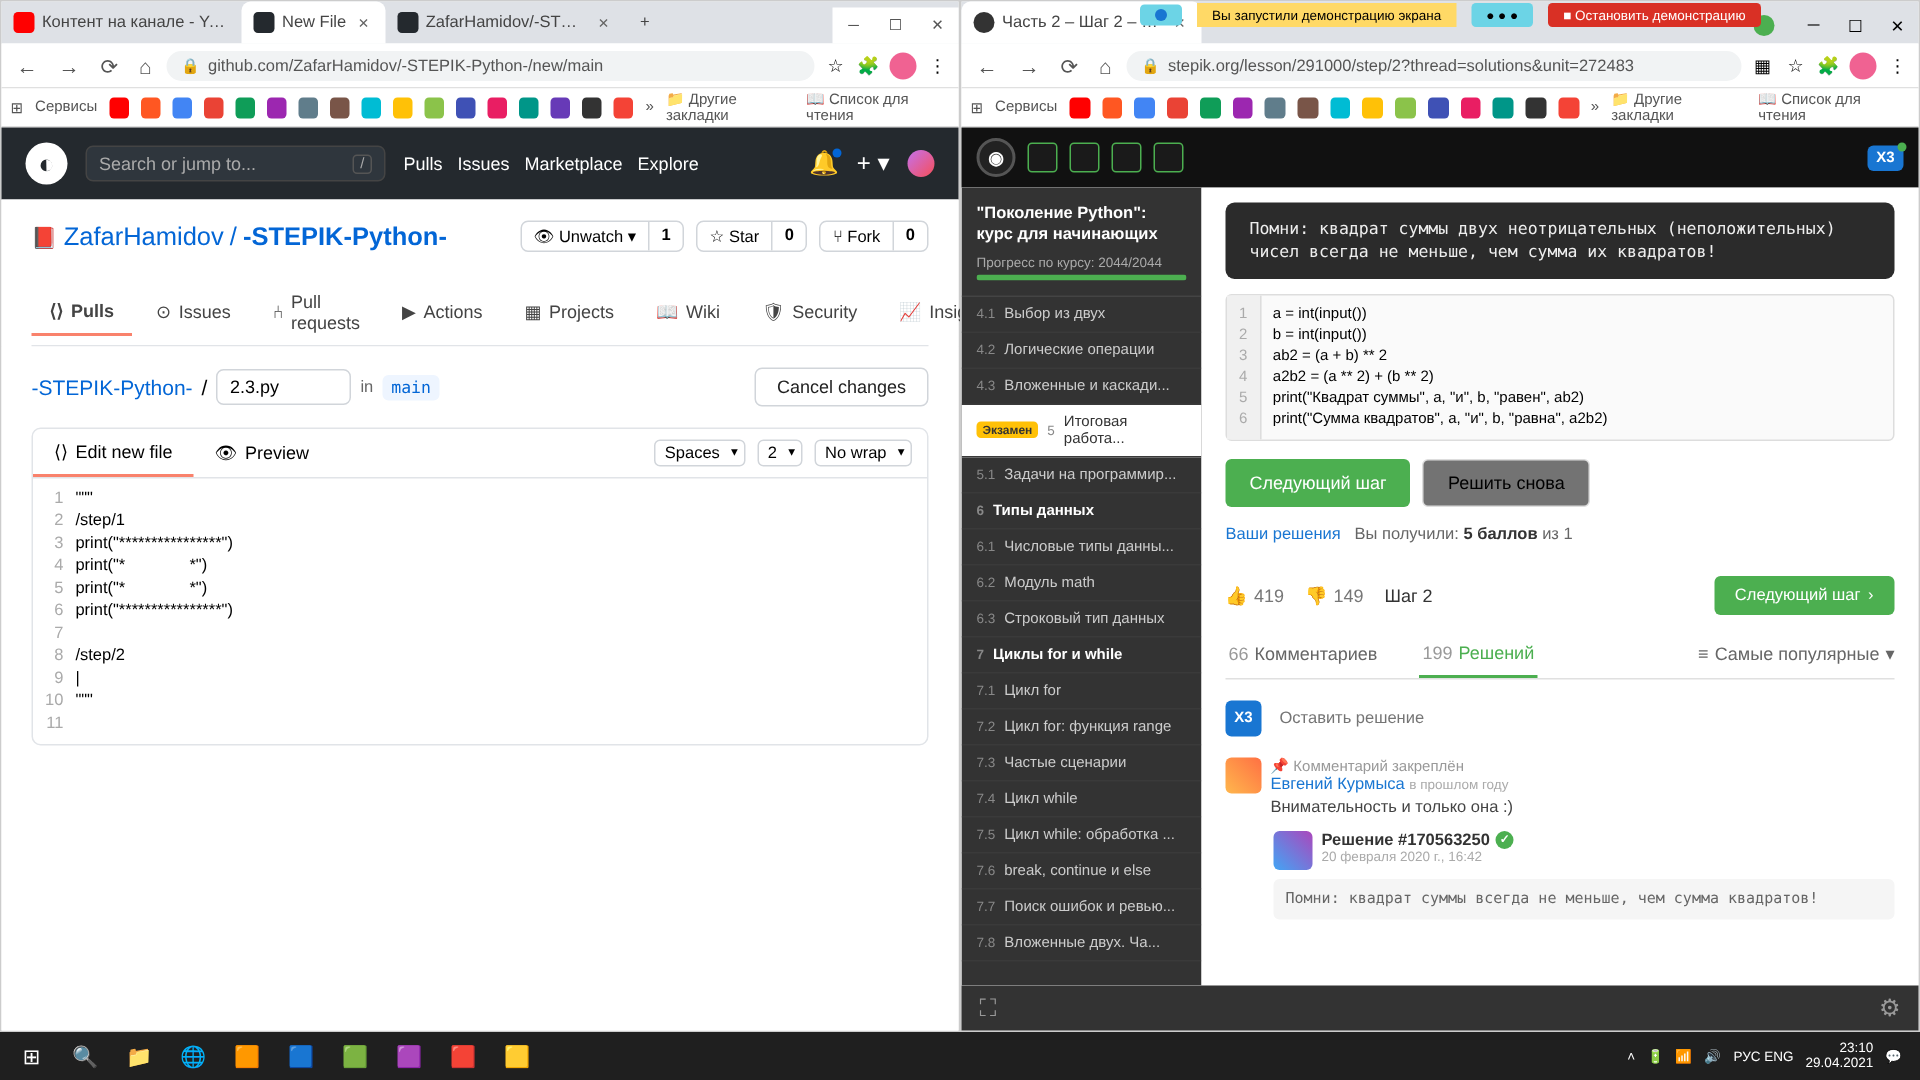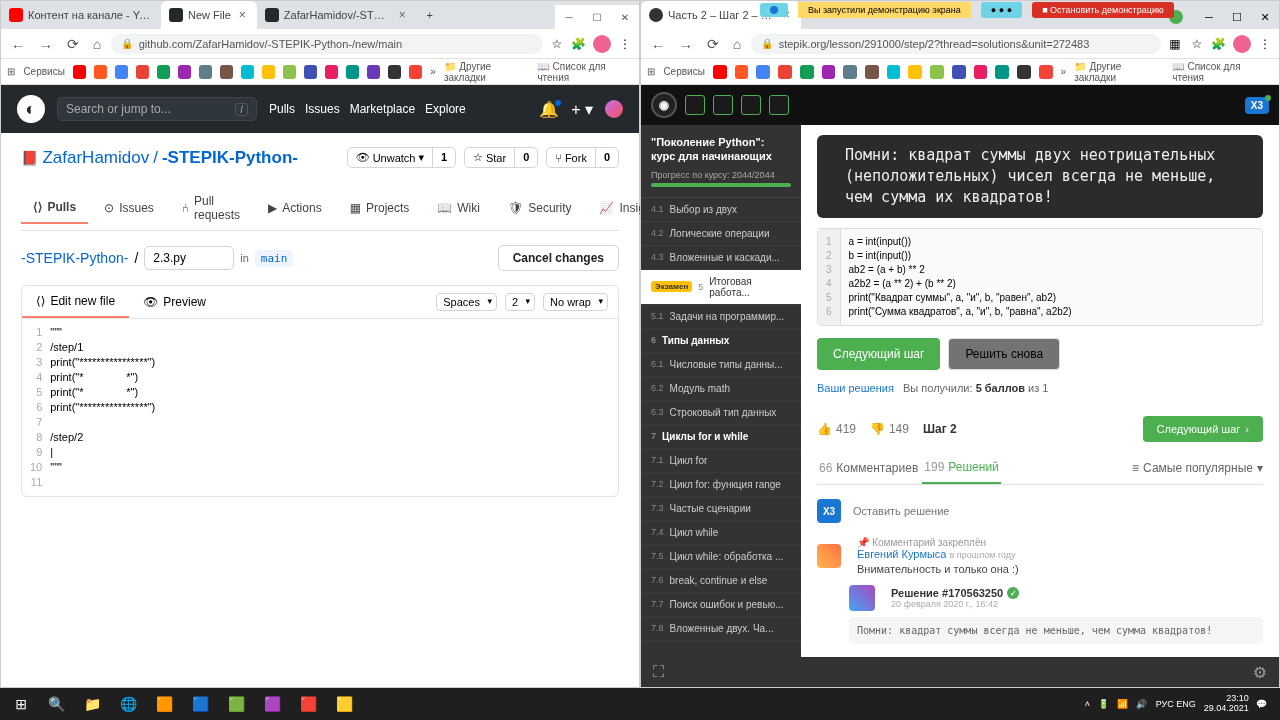--- a/index.html
+++ b/index.html
@@ -49,21 +49,21 @@
 .gh-tabs{display:flex;gap:4px;margin-top:18px;border-bottom:1px solid #e1e4e8;font-size:12px;align-items:center}
 .gh-tabs .t{padding:8px 12px;display:flex;align-items:center;gap:5px;color:#444}
 .gh-tabs .t.active{border-bottom:2px solid #f9826c;font-weight:600}
 .gh-tabs .dots{margin-left:auto;padding:4px 10px}
 .gh-main{padding:14px 20px;background:#fff;flex:1;overflow:auto}
 .gh-path{display:flex;align-items:center;gap:6px;font-size:14px}
 .gh-path .link{color:#0366d6}
 .gh-path .file{border:1px solid #d1d5da;border-radius:5px;padding:4px 8px;font-size:12px;min-width:90px}
 .gh-path .in{font-size:11px;color:#666}
 .gh-path .branch{color:#0366d6;background:#eef5ff;padding:2px 6px;border-radius:4px;font-family:monospace;font-size:11px}
-.gh-path .cancel{margin-left:auto;border:1px solid #d1d5da;border-radius:5px;padding:5px 14px;font-size:12px;font-weight:700;color:#222}
+.gh-path .cancel{margin-left:auto;border:1px solid #d1d5da;border-radius:5px;padding:5px 14px;font-size:12px;font-weight:400;color:#222}
 .gh-editor{border:1px solid #e1e4e8;border-radius:6px;margin-top:14px}
 .gh-et{display:flex;border-bottom:1px solid #e1e4e8;font-size:12px;align-items:center}
 .gh-et .t{padding:8px 14px;display:flex;gap:5px;align-items:center}
 .gh-et .t.active{border-bottom:2px solid #f9826c}
 .gh-et .opts{margin-left:auto;display:flex;gap:8px;padding-right:10px;align-items:center}
 .gh-et .sel{border:1px solid #d1d5da;border-radius:4px;padding:2px 16px 2px 6px;font-size:11px;position:relative}
 .gh-et .sel::after{content:'▾';position:absolute;right:4px;top:2px;font-size:9px}
 .gh-code{font-family:Consolas,monospace;font-size:11px;display:flex}
 .gh-code .lns{padding:6px 8px;color:#aaa;text-align:right;user-select:none}
 .gh-code .lns div{line-height:15px}
@@ -80,46 +80,46 @@
 .stepik-side .course .title{font-size:11px;font-weight:bold;color:#fff;line-height:1.3}
 .stepik-side .course .prog{margin-top:6px;color:#aaa;font-size:9px}
 .stepik-side .course .pbar{height:4px;background:#555;border-radius:2px;margin-top:3px;overflow:hidden}
 .stepik-side .course .pbar div{height:100%;background:#4caf50;width:100%}
 .stepik-side .item{padding:6px 10px;display:flex;gap:6px;align-items:center;border-bottom:1px solid #3a3a3a}
 .stepik-side .item.active{background:#fff;color:#333}
 .stepik-side .item .num{color:#888;font-size:9px}
 .stepik-side .item .exam{background:#ffc107;color:#333;font-size:8px;padding:1px 4px;border-radius:3px;font-weight:bold}
 .stepik-side .item.section{font-weight:bold;color:#fff}
 .stepik-content{flex:1;overflow-y:auto;background:#fff;padding:0 16px 16px}
-.stepik-hint{background:#2b2b2b;color:#eee;border-radius:6px;padding:10px 28px;font-size:15px;font-family:Consolas,monospace;margin:10px 0;line-height:1.4}
+.stepik-hint{background:#2b2b2b;color:#eee;border-radius:6px;padding:10px 16px;font-size:11px;font-family:Consolas,monospace;margin:10px 0;line-height:1.4}
 .stepik-codebox{border:1px solid #ddd;border-radius:4px;background:#fafafa;font-family:Consolas,monospace;font-size:10px;display:flex}
 .stepik-codebox .ln{padding:6px 8px;background:#f0f0f0;color:#aaa;border-right:1px solid #ddd;text-align:right}
 .stepik-codebox .ln div{line-height:14px}
 .stepik-codebox .cd{padding:6px 8px;flex:1}
 .stepik-codebox .cd div{line-height:14px;white-space:pre}
 .stepik-btns{display:flex;gap:8px;margin:12px 0}
 .stepik-btns .green{background:#4caf50;color:#fff;padding:8px 16px;border-radius:4px;font-size:12px;border:none}
 .stepik-btns .white{background:#737373;border:1px solid #ddd;padding:8px 16px;border-radius:4px;font-size:12px}
 .stepik-status{font-size:11px;color:#666;margin-bottom:12px}
 .stepik-status .link{color:#1976d2}
 .stepik-status b{color:#333}
 .stepik-engage{display:flex;align-items:center;gap:14px;padding:10px 0;font-size:12px;color:#777}
 .stepik-engage .thumb{display:flex;align-items:center;gap:4px}
-.stepik-engage .step{color:#333;font-weight:700}
+.stepik-engage .step{color:#333;font-weight:400}
 .stepik-engage .next{margin-left:auto;background:#4caf50;color:#fff;padding:7px 14px;border-radius:4px;font-size:11px;border:none;display:flex;align-items:center;gap:5px}
-.stepik-ctabs{display:flex;gap:2px;border-bottom:1px solid #e0e0e0;font-size:12px;align-items:center}
+.stepik-ctabs{display:flex;gap:26px;border-bottom:1px solid #e0e0e0;font-size:12px;align-items:center}
 .stepik-ctabs .ct{padding:8px 2px;color:#666}
 .stepik-ctabs .ct .n{color:#999;margin-right:4px}
 .stepik-ctabs .ct.active{color:#4caf50;border-bottom:2px solid #4caf50}
 .stepik-ctabs .sort{margin-left:auto;display:flex;align-items:center;gap:4px;color:#666}
 .stepik-post{display:flex;gap:8px;margin:14px 0;align-items:center}
 .stepik-post .av{width:24px;height:24px;border-radius:4px;background:#1976d2;color:#fff;font-size:10px;display:flex;align-items:center;justify-content:center;font-weight:bold}
 .stepik-post input{flex:1;border:none;font-size:11px;color:#999;padding:4px}
 .stepik-comment{margin:10px 0;font-size:11px}
-.stepik-comment .hdr{display:flex;gap:16px;align-items:center}
+.stepik-comment .hdr{display:flex;gap:6px;align-items:flex-start}
 .stepik-comment .av{width:24px;height:24px;border-radius:4px;background:linear-gradient(45deg,#ffb74d,#ff7043);flex-shrink:0}
 .stepik-comment .pin{color:#999;font-size:10px}
 .stepik-comment .name{color:#1976d2}
 .stepik-comment .time{color:#aaa;font-size:9px}
 .stepik-comment .body{margin-top:3px;color:#444}
 .stepik-sol{margin-left:32px;margin-top:10px}
 .stepik-sol .av2{width:26px;height:26px;border-radius:4px;background:linear-gradient(45deg,#42a5f5,#ab47bc)}
 .stepik-sol .title{font-weight:bold;color:#333;font-size:11px;display:flex;align-items:center;gap:4px}
 .stepik-sol .check{width:12px;height:12px;background:#4caf50;border-radius:50%;display:inline-flex;align-items:center;justify-content:center;color:#fff;font-size:8px}
 .stepik-sol .code{background:#f5f5f5;border-radius:4px;padding:8px;margin-top:6px;font-family:Consolas,monospace;font-size:10px;color:#666}

